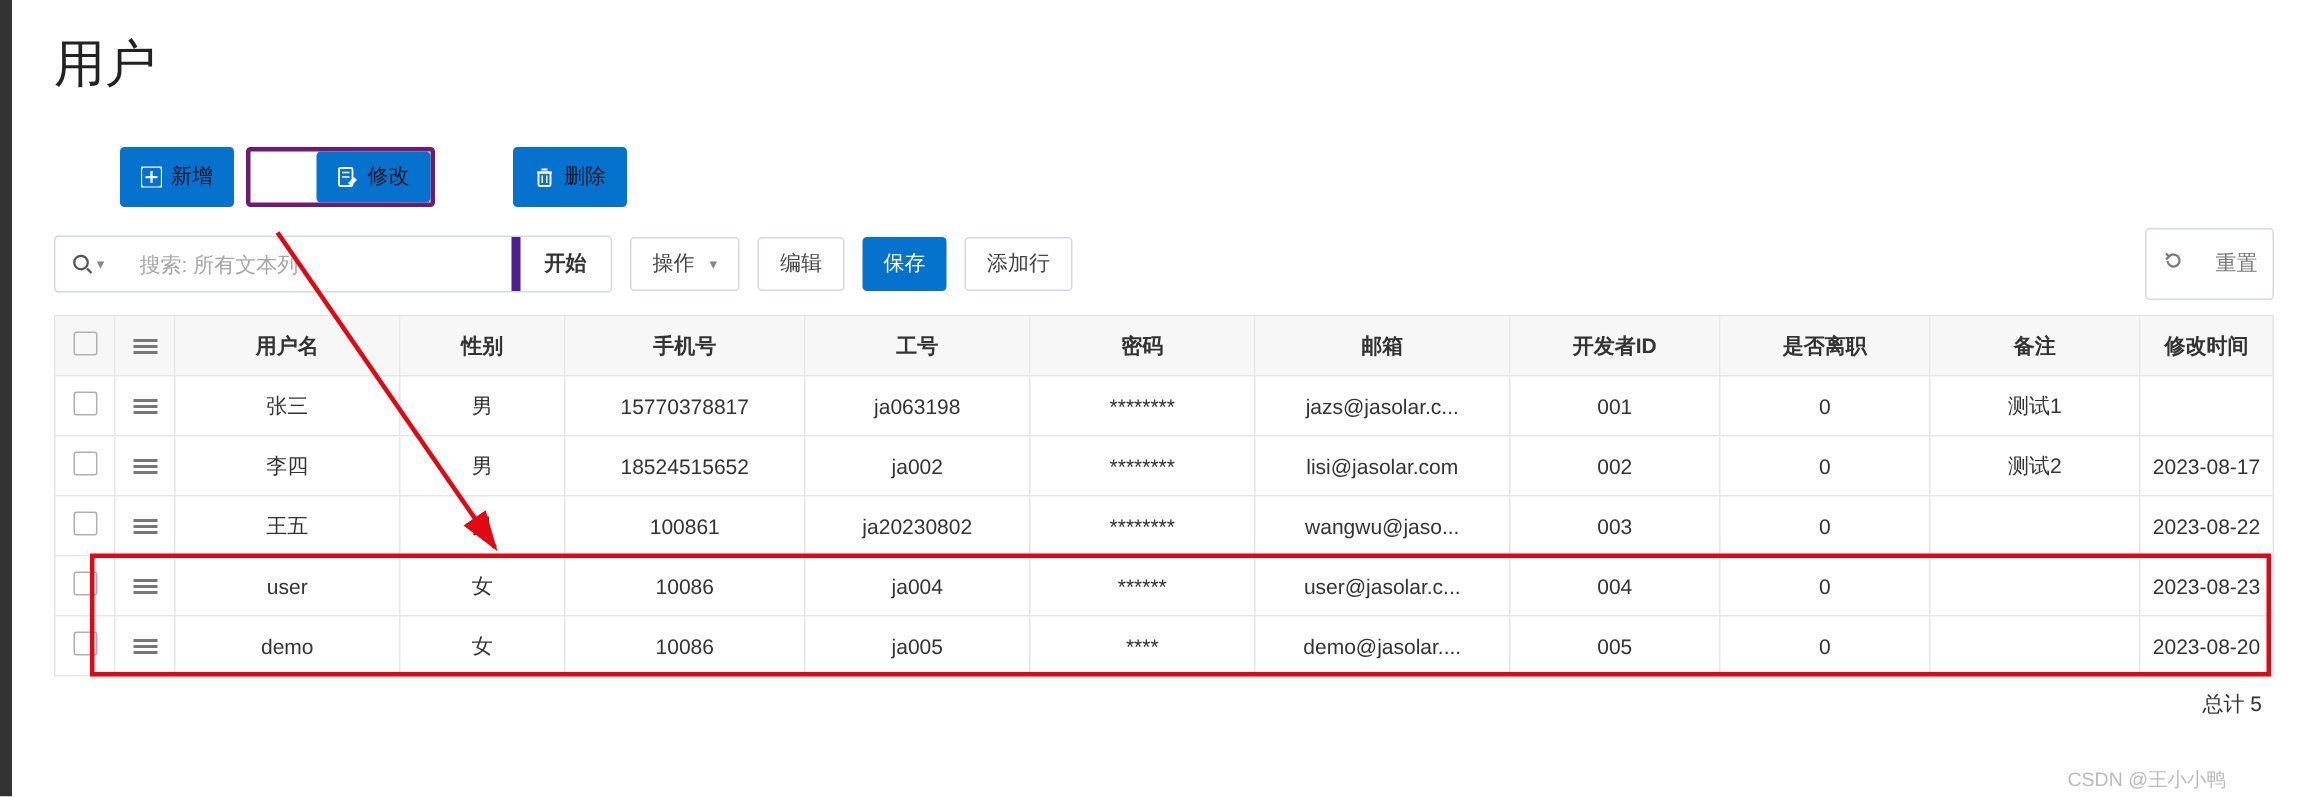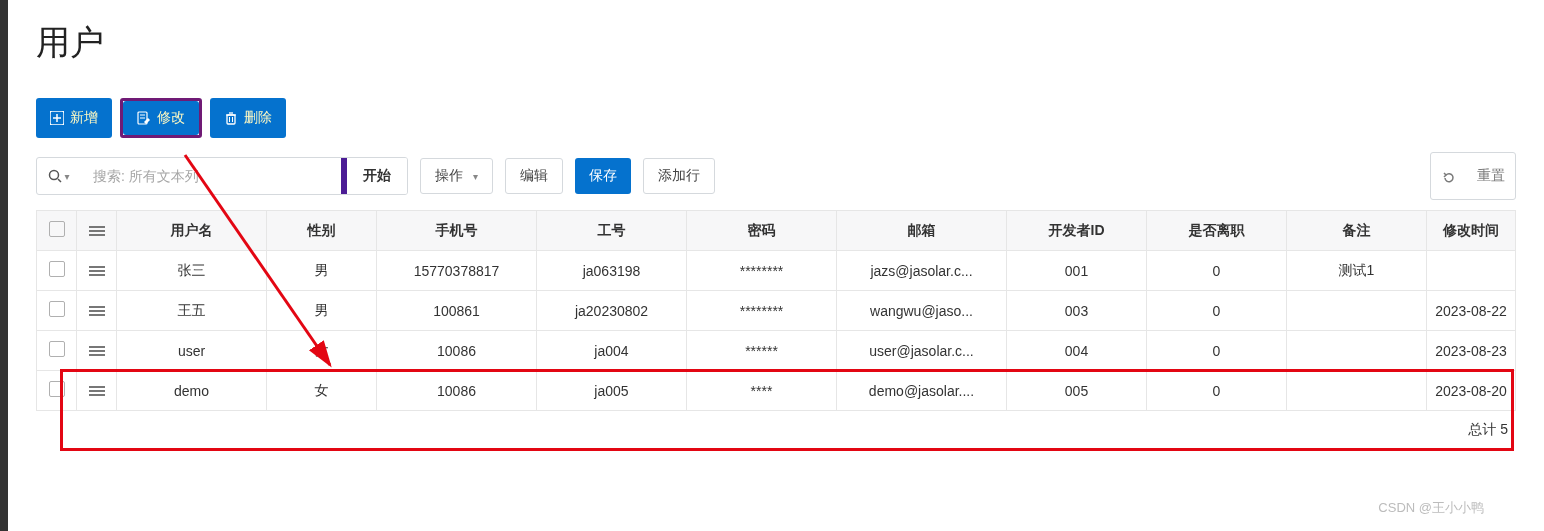--- a/index.html
+++ b/index.html
@@ -2,50 +2,50 @@
 <html><head>
 <meta charset="utf-8">
 <style>
 * { box-sizing: border-box; margin: 0; padding: 0; }
 body { font-family: "Microsoft YaHei", Arial, sans-serif; background: #fff; width: 1544px; height: 531px; overflow: hidden; position: relative; }
 .left-bar { position: absolute; left: 0; top: 0; width: 8px; height: 100%; background: #333; }
 .main { margin-left: 8px; padding: 20px 28px 0 28px; }
 .page-title { font-size: 34px; font-weight: normal; color: #222; margin-bottom: 32px; }
 .toolbar-row { display: flex; gap: 8px; margin-bottom: 14px; }
 .btn { display: inline-flex; align-items: center; gap: 6px; padding: 8px 14px; border-radius: 3px; font-size: 14px; cursor: pointer; border: none; }
-.btn-primary { background: #0572CE; color: #fef9c3; }
+.btn-primary { background: #0572CE; color: #0f172a; margin-left: 44px; }
 .btn-primary svg { fill: #fff; }
 .highlight-box { border: 3px solid #701a75; border-radius: 3px; display: inline-flex; }
 .search-icon-box { width: 44px; height: 36px; display: flex; align-items: center; justify-content: center; border-right: 1px solid #d5d9dd; color: #555; gap:2px;}
 .search-icon-box .caret { font-size: 10px; color: #888; }
 .search-input { border: none; outline: none; padding: 0 12px; height: 36px; width: 260px; font-size: 14px; color: #333; }
 .search-input::placeholder { color: #a6a6a6; }
 .btn-plain { background: #fff; border: 1px solid #d5d9dd; color: #444; }
 .btn-plain .caret { margin-left: 4px; font-size: 10px; color: #888; }
 .btn-save { background: #0572CE; color: #ffffff; }
 .flex-spacer { flex: 1; }
-.reset-btn { display: inline-flex; align-items: flex-end; gap: 22px; color: #7a7a7a; font-size: 14px; padding: 14px 10px; border: 1px solid #d5d9dd; border-radius: 3px; }
+.reset-btn { display: inline-flex; align-items: flex-start; gap: 22px; color: #7a7a7a; font-size: 14px; padding: 14px 10px; border: 1px solid #d5d9dd; border-radius: 3px; }
 .mid-row { display: flex; align-items: center; gap: 12px; margin-bottom: 10px; }
 .mid-row .btn { height: 36px; }
 .mid-row .search-group { display:flex; border:1px solid #d5d9dd; border-radius:3px; overflow:hidden; }
 .mid-row .search-group .search-icon-box { border-right:none; }
 .mid-row .search-group .start-btn { border:none; border-left:6px solid #4c1d95; background:#fff; padding:0 16px; height:36px; font-size:14px; color:#333; font-weight:bold; cursor:pointer;}
 table.data { width: 100%; border-collapse: collapse; font-size: 14px; color: #333; table-layout: fixed; }
 table.data th, table.data td { border: 1px solid #e6e6e6; padding: 10px 6px; text-align: center; overflow: hidden; white-space: nowrap; text-overflow: ellipsis; }
 table.data th { background: #f7f7f8; font-weight: bold; color: #333; }
 table.data tbody tr { background: #fff; }
 .col-chk { width: 40px; }
 .col-menu { width: 40px; }
 .chk { width: 16px; height: 16px; border: 1.5px solid #b0b0b0; border-radius: 2px; display: inline-block; }
 .menu-icon { display: inline-block; width: 16px; height: 12px; }
 .menu-icon span { display: block; height: 2px; background: #777; margin: 2px 0; }
 .table-wrap { position: relative; }
 .red-box { position: absolute; border: 3px solid #e30613; left: 24px; right: 2px; pointer-events: none; }
 .footer { text-align: right; font-size: 14px; color: #333; padding: 10px 8px 0 0; }
-.watermark { position: absolute; right: 60px; bottom: 14px; color: #bcbcbc; font-size: 13px; }
+.watermark { position: absolute; right: 60px; bottom: 2px; color: #bcbcbc; font-size: 13px; }
 .arrow-svg { position: absolute; pointer-events: none; z-index: 50; }
 </style>
 </head>
 <body>
 
 <div class="left-bar"></div>
 <div class="main">
   <div class="page-title">用户</div>
 
   <div class="toolbar-row">
@@ -152,20 +152,34 @@
             <td>********</td>
             <td>jazs@jasolar.c...</td>
             <td>001</td>
             <td>0</td>
             <td>测试1</td>
             <td></td>
           </tr>
           <tr>
             <td><span class="chk"></span></td>
             <td><span class="menu-icon"><span></span><span></span><span></span></span></td>
+            <td>李四</td>
+            <td>男</td>
+            <td>18524515652</td>
+            <td>ja002</td>
+            <td>********</td>
+            <td>lisi@jasolar.com</td>
+            <td>002</td>
+            <td>0</td>
+            <td>测试2</td>
+            <td>2023-08-17</td>
+          </tr>
+          <tr>
+            <td><span class="chk"></span></td>
+            <td><span class="menu-icon"><span></span><span></span><span></span></span></td>
             <td>王五</td>
             <td>男</td>
             <td>100861</td>
             <td>ja20230802</td>
             <td>********</td>
             <td>wangwu@jaso...</td>
             <td>003</td>
             <td>0</td>
             <td></td>
             <td>2023-08-22</td>

